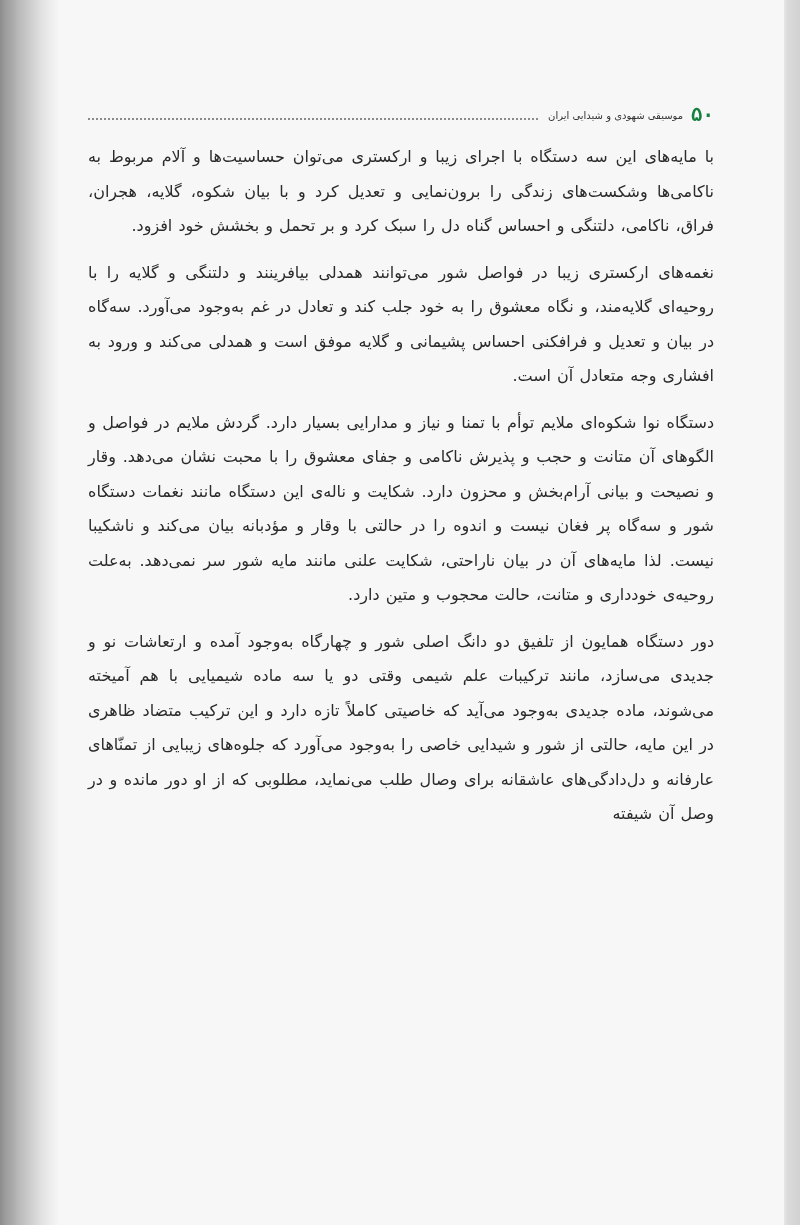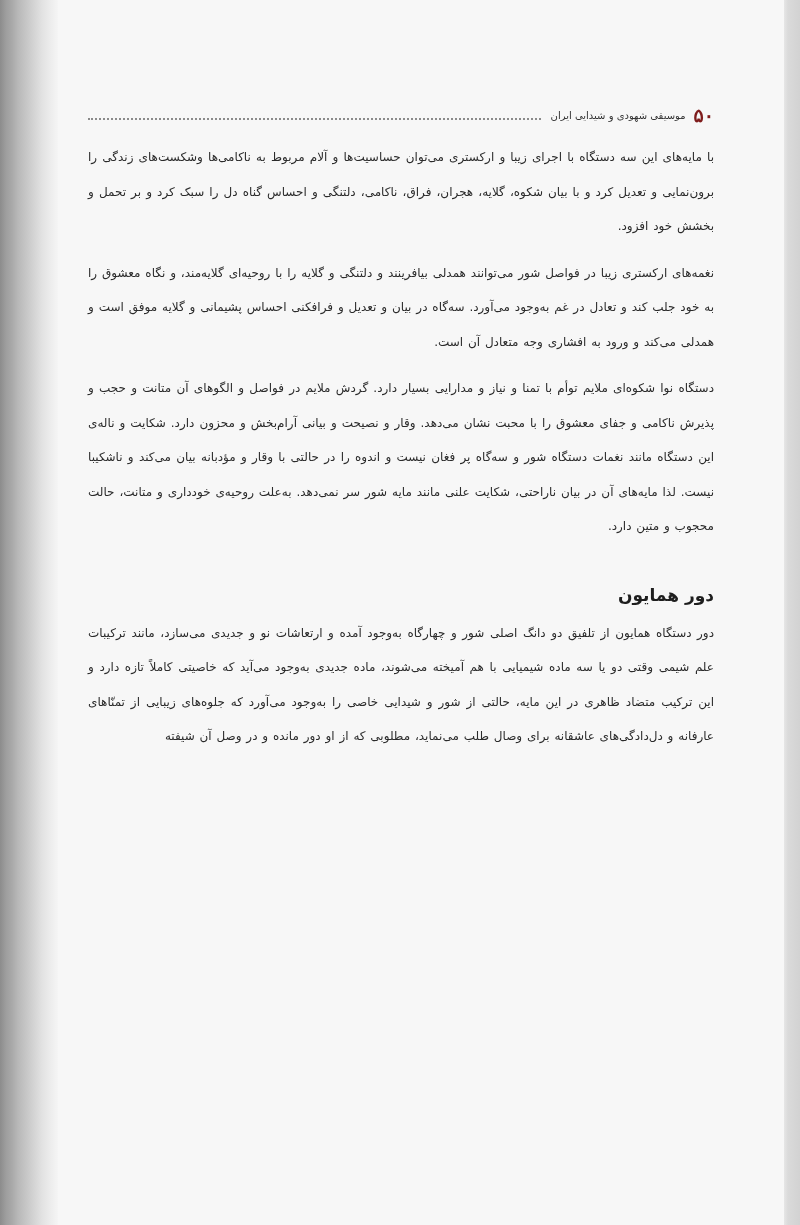--- a/index.html
+++ b/index.html
@@ -47,24 +47,24 @@
       top: 100px;
       right: 0;
       width: 626px;
       height: 30px;
       display: flex;
       flex-direction: row;
       align-items: center;
       direction: rtl;
     }
     .page-number {
-      font-family: Liberation Serif, serif;
+      font-family: Liberation Mono, monospace;
       font-weight: bold;
       font-size: 19px;
-      color: #7f1d1d;
+      color: #15803d;
       margin-left: 8px;
     }
     .book-title {
       font-family: "DejaVu Sans", sans-serif;
       font-size: 10px;
       color: #333;
       white-space: nowrap;
       margin-left: 10px;
     }
     .dotted-rule {
@@ -77,21 +77,21 @@
       position: absolute;
       top: 140px;
       right: 0;
       width: 626px;
       direction: rtl;
       text-align: justify;
       text-align-last: right;
     }
     .para {
       font-family: "DejaVu Sans", sans-serif;
-      font-size: 12px;
+      font-size: 16px;
       line-height: 34.5px;
       margin: 0 0 12px 0;
       color: #2b2b2b;
       word-spacing: 1px;
     }
     .section-heading {
       font-family: "DejaVu Sans", sans-serif;
       font-weight: bold;
       font-size: 17px;
       line-height: 34px;
@@ -109,16 +109,15 @@
   <div class="running-head">
     <span class="page-number">۵۰</span>
     <span class="book-title">موسیقی شهودی و شیدایی ایران</span>
     <span class="dotted-rule"></span>
   </div>
 
   <div class="body-text">
     <p class="para">با مایه‌های این سه دستگاه با اجرای زیبا و ارکستری می‌توان حساسیت‌ها و آلام مربوط به ناکامی‌ها وشکست‌های زندگی را برون‌نمایی و تعدیل کرد و با بیان شکوه، گلایه، هجران، فراق، ناکامی، دلتنگی و احساس گناه دل را سبک کرد و بر تحمل و بخشش خود افزود.</p>
     <p class="para">نغمه‌های ارکستری زیبا در فواصل شور می‌توانند همدلی بیافرینند و دلتنگی و گلایه را با روحیه‌ای گلایه‌مند، و نگاه معشوق را به خود جلب کند و تعادل در غم به‌وجود می‌آورد. سه‌گاه در بیان و تعدیل و فرافکنی احساس پشیمانی و گلایه موفق است و همدلی می‌کند و ورود به افشاری وجه متعادل آن است.</p>
     <p class="para">دستگاه نوا شکوه‌ای ملایم توأم با تمنا و نیاز و مدارایی بسیار دارد. گردش ملایم در فواصل و الگوهای آن متانت و حجب و پذیرش ناکامی و جفای معشوق را با محبت نشان می‌دهد. وقار و نصیحت و بیانی آرام‌بخش و محزون دارد. شکایت و ناله‌ی این دستگاه مانند نغمات دستگاه شور و سه‌گاه پر فغان نیست و اندوه را در حالتی با وقار و مؤدبانه بیان می‌کند و ناشکیبا نیست. لذا مایه‌های آن در بیان ناراحتی، شکایت علنی مانند مایه شور سر نمی‌دهد. به‌علت روحیه‌ی خودداری و متانت، حالت محجوب و متین دارد.</p>
-    <h3 class="section-heading">دور همایون</h3>
     <p class="para">دور دستگاه همایون از تلفیق دو دانگ اصلی شور و چهارگاه به‌وجود آمده و ارتعاشات نو و جدیدی می‌سازد، مانند ترکیبات علم شیمی وقتی دو یا سه ماده شیمیایی با هم آمیخته می‌شوند، ماده جدیدی به‌وجود می‌آید که خاصیتی کاملاً تازه دارد و این ترکیب متضاد ظاهری در این مایه، حالتی از شور و شیدایی خاصی را به‌وجود می‌آورد که جلوه‌های زیبایی از تمنّاهای عارفانه و دل‌دادگی‌های عاشقانه برای وصال طلب می‌نماید، مطلوبی که از او دور مانده و در وصل آن شیفته</p>
   </div>
 </div>
 
 </body></html>

